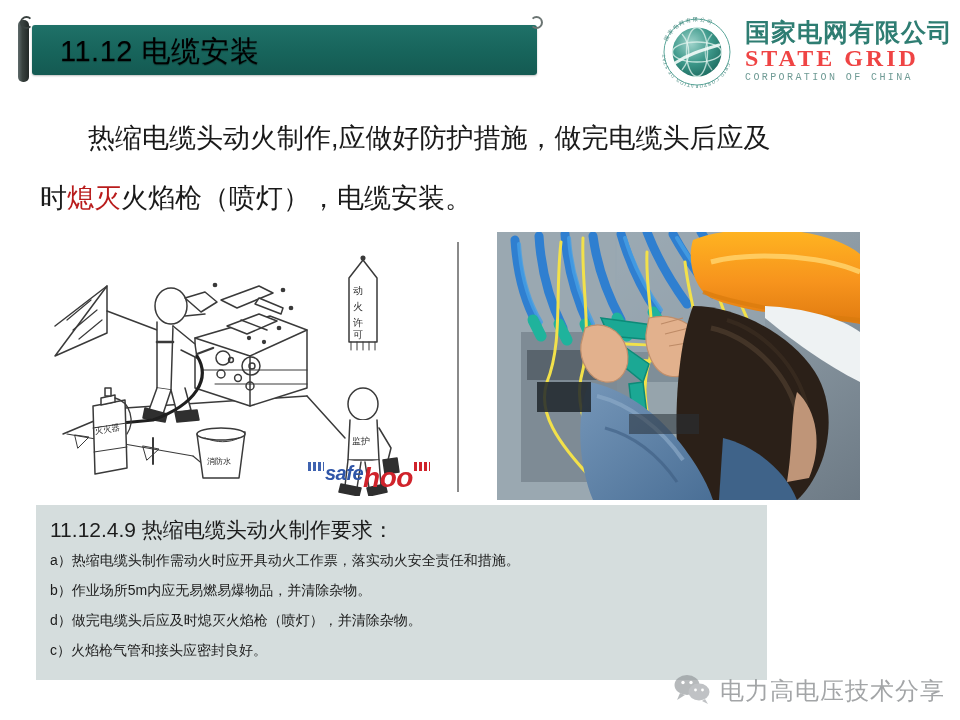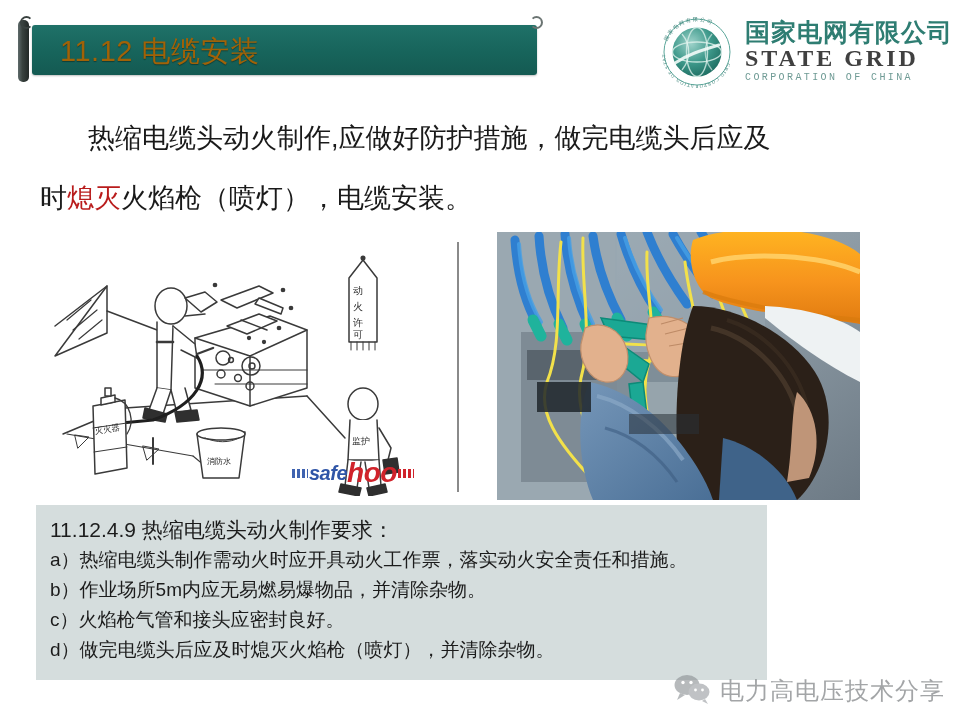--- a/index.html
+++ b/index.html
@@ -27,64 +27,64 @@
     position:absolute;left:2px;top:-4px;width:9px;height:9px;
     border:2px solid #3a4240;border-radius:50%;border-right-color:transparent;
     background:transparent;
   }
   .title-curl-tr{
     position:absolute;left:512px;top:-4px;width:9px;height:9px;
     border:2px solid #6b7472;border-radius:50%;border-left-color:transparent;
   }
   .title-text{
     position:absolute;left:42px;top:12px;width:470px;height:40px;
-    color:#a16207;font-size:29px;line-height:38px;letter-spacing:.5px;
+    color:#000000;font-size:29px;line-height:38px;letter-spacing:.5px;
     white-space:nowrap;text-shadow:0 1px 1px rgba(0,0,0,.35);
   }
 
   
   .logo{position:absolute;left:655px;top:10px;width:295px;height:82px;display:flex;align-items:center;}
   .logo-mark{width:84px;height:80px;flex:0 0 auto;}
   .logo-type{margin-left:6px;display:flex;flex-direction:column;justify-content:center;}
   .logo-cn{font-size:25px;color:#2e7d72;letter-spacing:1px;line-height:27px;white-space:nowrap;font-weight:bold;}
-  .logo-en{font-size:24px;color:#404040;letter-spacing:3px;line-height:25px;white-space:nowrap;font-weight:bold;
+  .logo-en{font-size:24px;color:#ef4444;letter-spacing:3px;line-height:25px;white-space:nowrap;font-weight:bold;
            font-family:"Liberation Serif","DejaVu Serif",serif;}
   .logo-sub{font-size:10px;color:#6f9b95;letter-spacing:2.4px;line-height:13px;white-space:nowrap;
             font-family:Liberation Mono, monospace;}
 
   
   .body-text{
     position:absolute;left:40px;top:108px;width:890px;
     font-size:27px;line-height:60px;color:#1a1a1a;
   }
   .body-text .indent{display:inline-block;width:48px;}
   .hl-red{color:#b91c1c;}
 
   
   .illus{position:absolute;left:45px;top:238px;width:412px;height:258px;background:#fff;}
   .illus svg{display:block;}
   .illus-rule{position:absolute;right:-2px;top:4px;width:2px;height:250px;background:#8a8a8a;}
-  .safehoo{position:absolute;left:292px;top:462px;height:22px;display:flex;align-items:center;}
+  .safehoo{position:absolute;left:308px;top:462px;height:22px;display:flex;}
   .sh-dots{display:inline-block;width:16px;height:9px;margin-right:1px;
     background:repeating-linear-gradient(90deg,#3f63b0 0 3px,#fff 3px 5px);}
   .sh-dots.red{background:repeating-linear-gradient(90deg,#d0232b 0 3px,#fff 3px 5px);margin:0 0 0 1px;}
   .sh-safe{font-size:20px;font-weight:bold;color:#2f55a7;font-style:italic;letter-spacing:-.5px;}
   .sh-hoo{font-size:28px;font-weight:bold;color:#d0232b;font-style:italic;letter-spacing:-.5px;}
 
   
   .photo{position:absolute;left:497px;top:232px;width:363px;height:268px;overflow:hidden;background:#8ba6b8;}
   .photo svg{display:block;}
 
   
   .notebox{
     position:absolute;left:36px;top:505px;width:731px;height:175px;
     background:#d5dddd;
   }
   .note-lines{padding:10px 0 0 14px;}
-  .note-line{font-size:19px;line-height:30px;color:#1c1c1c;white-space:nowrap;}
+  .note-line{font-size:14px;line-height:30px;color:#1c1c1c;white-space:nowrap;}
   .note-line.head{font-size:21px;}
 
   
   .wm{position:absolute;left:672px;top:666px;display:flex;align-items:center;opacity:.62;margin-top:8px;}
   .wm-label{margin-left:8px;font-size:24px;color:#6b6f72;letter-spacing:1px;white-space:nowrap;}
 </style>
 </head>
 <body>
 
 <div class="slide">
@@ -345,22 +345,22 @@
       <rect x="40" y="150" width="54" height="30" fill="#1e262c" opacity=".85"></rect>
       <rect x="132" y="182" width="70" height="20" fill="#2a3238" opacity=".55"></rect>
     </svg>
   </div>
 
   <div class="notebox">
     <div class="note-lines">
       <div class="note-line head">11.12.4.9  热缩电缆头动火制作要求：</div>
       <div class="note-line">a）热缩电缆头制作需动火时应开具动火工作票，落实动火安全责任和措施。</div>
       <div class="note-line">b）作业场所5m内应无易燃易爆物品，并清除杂物。</div>
+      <div class="note-line">d）做完电缆头后应及时熄灭火焰枪（喷灯），并清除杂物。</div>
       <div class="note-line">c）火焰枪气管和接头应密封良好。</div>
-      <div class="note-line">d）做完电缆头后应及时熄灭火焰枪（喷灯），并清除杂物。</div>
     </div>
   </div>
 
   <div class="wm">
     <span>
       <svg width="40" height="30" viewBox="0 0 40 30">
         <g fill="#8c9094">
           <ellipse cx="15" cy="11" rx="12.5" ry="10"></ellipse>
           <path d="M 8,19 L 5,26 L 13,21 Z"></path>
           <ellipse cx="27" cy="18" rx="10.5" ry="8.5" fill="#9a9ea2"></ellipse>

